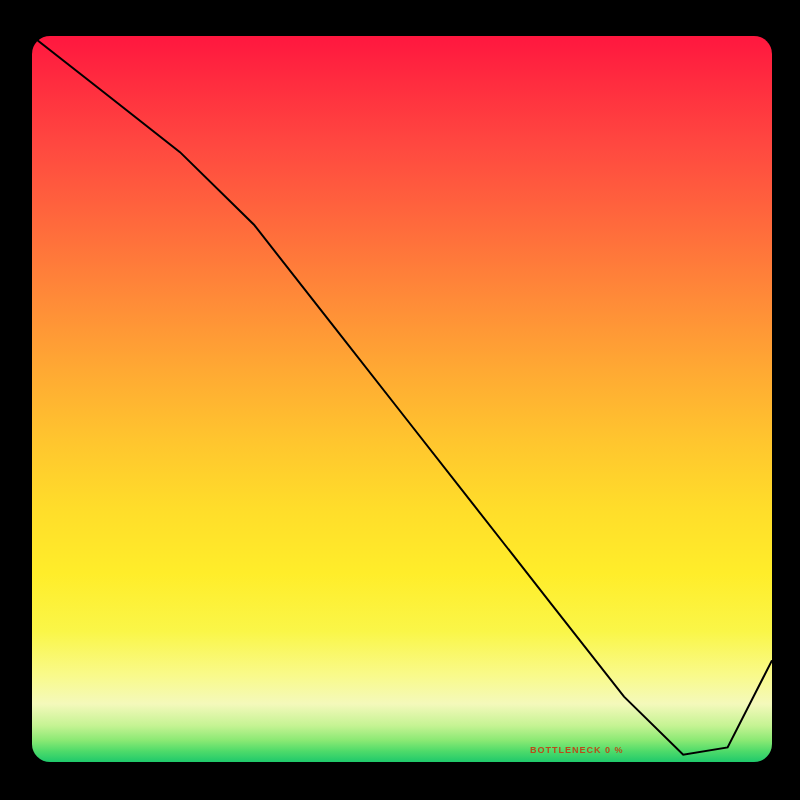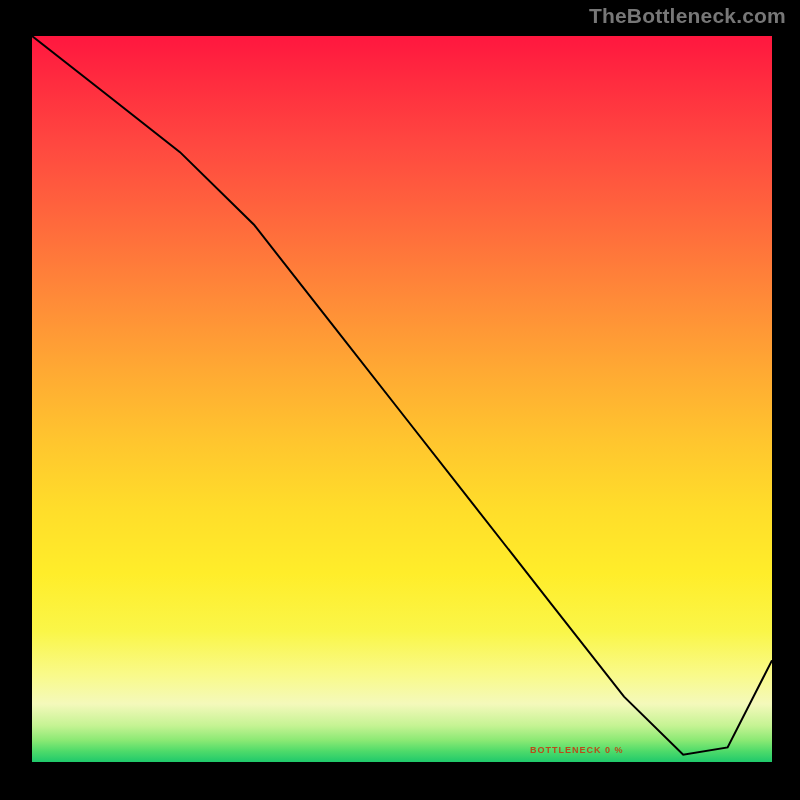--- a/index.html
+++ b/index.html
@@ -54,20 +54,21 @@
       #ffdd2a 65%,
       #ffed2a 74%,
       #faf648 82%,
       #f9fa8a 88%,
       #f4f9bb 92%,
       #c5f393 95%,
       #8be974 97%,
       #4fdb6a 98.5%,
       #1fc96b 100%
     );
+    border-radius: 18px;
   }
   .gradient svg {
     position: absolute;
     inset: 0;
     width: 100%;
     height: 100%;
   }
   .bottleneck {
     position: absolute;
     left: 0;
@@ -79,21 +80,20 @@
     letter-spacing: 1px;
     font-family: "Arial Narrow", Arial, sans-serif;
     pointer-events: none;
   }
 </style>
 </head>
 <body>
 
 <div class="stage">
 
-  <div class="watermark">TheBottleneck.com</div>
 
   <div class="plot">
     <div class="gradient">
       <svg viewBox="0 0 100 100" preserveAspectRatio="none">
         <path id="curve-path" fill="none" stroke="#000000" stroke-width="0.270" vector-effect="non-scaling-stroke-disabled" d="M0.00 0.00 L10.00 8.00 L20.00 16.00 L30.00 26.00 L40.00 39.00 L50.00 52.00 L60.00 65.00 L70.00 78.00 L80.00 91.00 L88.00 99.00 L94.00 98.00 L100.00 86.00"></path>
       </svg>
       <div id="bn-label" class="bottleneck" style="left: calc(70% - 20px); top: calc(98.5% - 6px); width: 120px; text-align: left; color: rgb(185, 75, 28);">BOTTLENECK 0 %</div>
     </div>
   </div>
 

